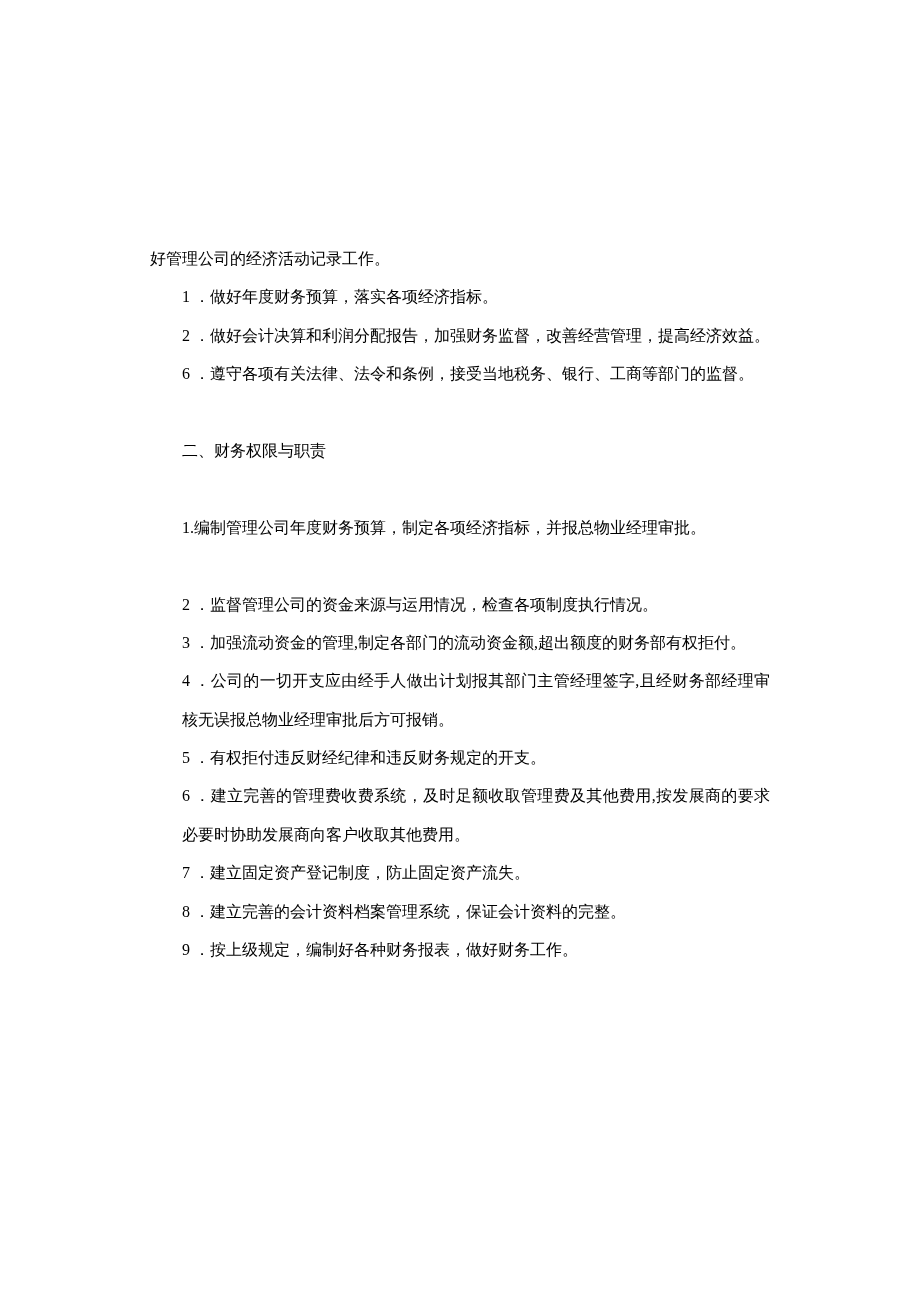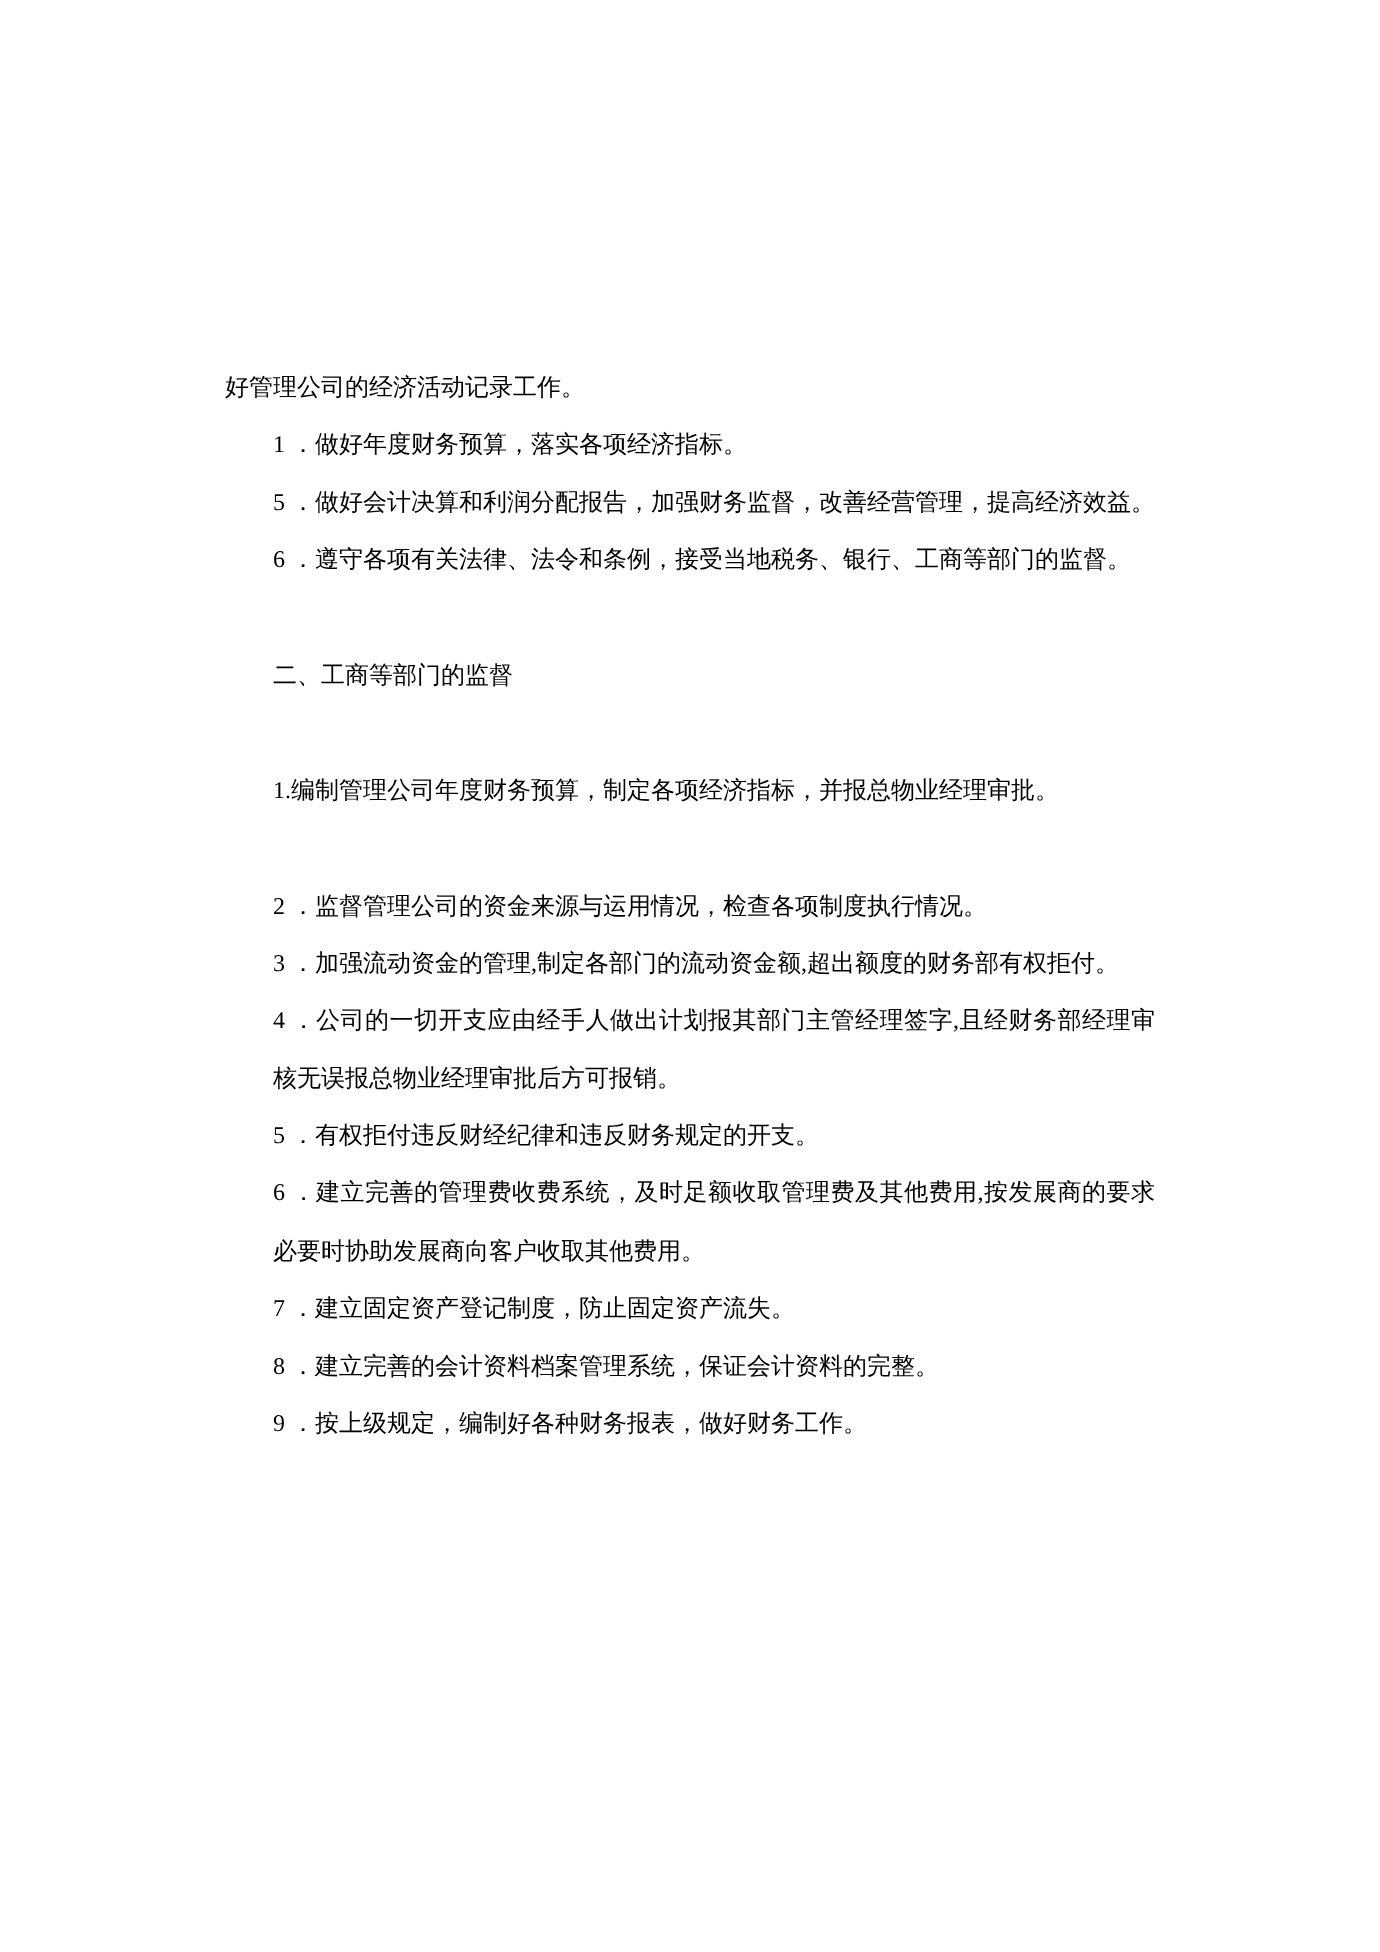--- a/index.html
+++ b/index.html
@@ -32,24 +32,24 @@
     .spacer {
       height: 2.4em;
     }
   </style>
 </head>
 <body>
 
 <div class="content">
   <p class="para">好管理公司的经济活动记录工作。</p>
   <p class="para indent-num">1 ．做好年度财务预算，落实各项经济指标。</p>
-  <p class="para indent-num">5 ．做好会计决算和利润分配报告，加强财务监督，改善经营管理，提高经济效益。</p>
+  <p class="para indent-num">2 ．做好会计决算和利润分配报告，加强财务监督，改善经营管理，提高经济效益。</p>
   <p class="para indent-num">6 ．遵守各项有关法律、法令和条例，接受当地税务、银行、工商等部门的监督。</p>
   <div class="spacer"></div>
-  <p class="para indent">二、工商等部门的监督</p>
+  <p class="para indent">二、财务权限与职责</p>
   <div class="spacer"></div>
   <p class="para indent">1.编制管理公司年度财务预算，制定各项经济指标，并报总物业经理审批。</p>
   <div class="spacer"></div>
   <p class="para indent-num">2 ．监督管理公司的资金来源与运用情况，检查各项制度执行情况。</p>
   <p class="para indent-num">3 ．加强流动资金的管理,制定各部门的流动资金额,超出额度的财务部有权拒付。</p>
   <p class="para indent-num">4 ．公司的一切开支应由经手人做出计划报其部门主管经理签字,且经财务部经理审核无误报总物业经理审批后方可报销。</p>
   <p class="para indent-num">5 ．有权拒付违反财经纪律和违反财务规定的开支。</p>
   <p class="para indent-num">6 ．建立完善的管理费收费系统，及时足额收取管理费及其他费用,按发展商的要求必要时协助发展商向客户收取其他费用。</p>
   <p class="para indent-num">7 ．建立固定资产登记制度，防止固定资产流失。</p>
   <p class="para indent-num">8 ．建立完善的会计资料档案管理系统，保证会计资料的完整。</p>

